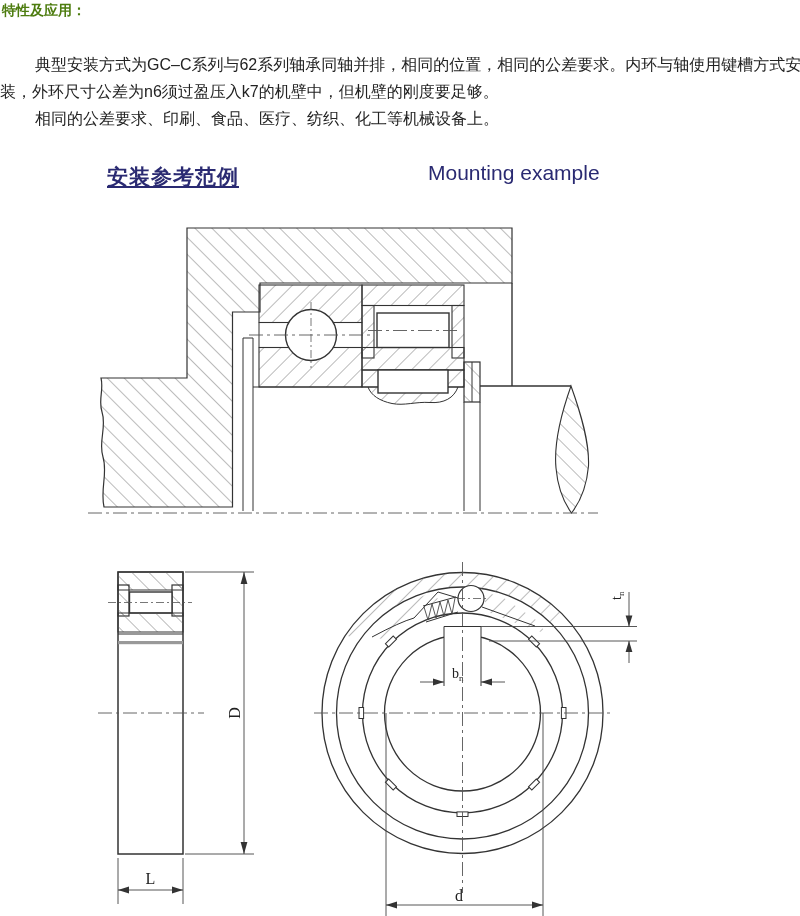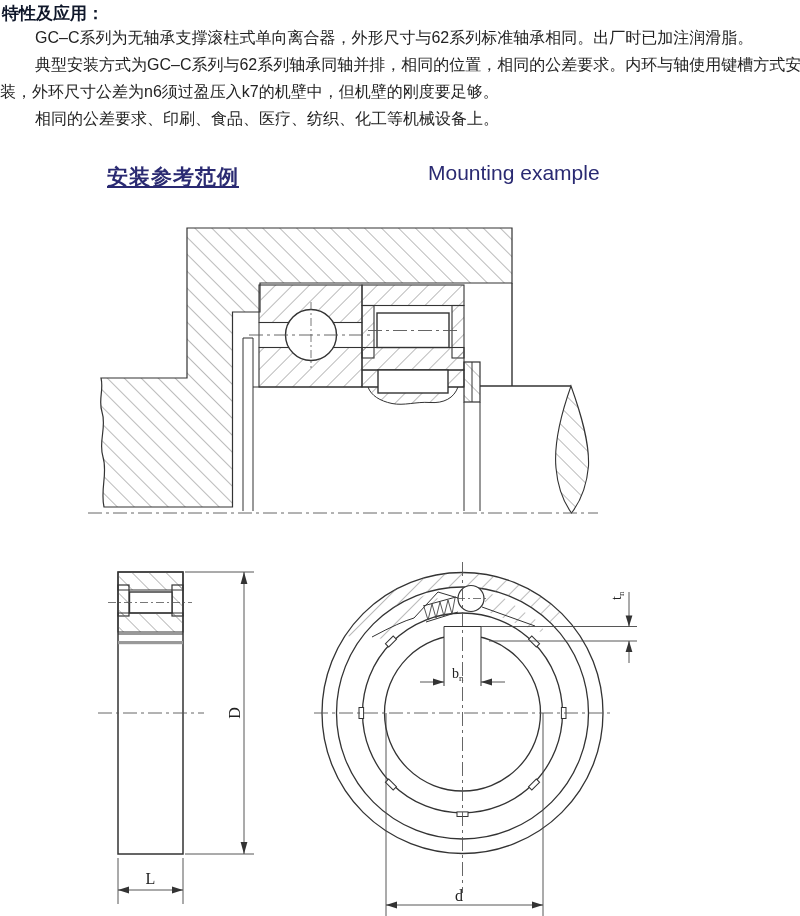--- a/index.html
+++ b/index.html
@@ -1,19 +1,19 @@
 <!DOCTYPE html>
 <html><head>
 <meta charset="utf-8">
 <style>
   html,body{margin:0;padding:0;background:#fff;}
   .page{position:relative;width:800px;height:916px;background:#ffffff;overflow:hidden;
         font-family:"Liberation Sans",sans-serif;}
   .txt{position:absolute;white-space:nowrap;color:#222222;font-size:16px;line-height:20px;}
-  .feature-heading{position:absolute;left:2px;top:2px;font-size:17px;font-weight:bold;color:#0f172a;}
+  .feature-heading{position:absolute;left:2px;top:2px;font-size:14px;font-weight:bold;color:#4d7c0f;}
   .sec-cn{position:absolute;left:107px;top:163px;font-size:21px;font-weight:bold;color:#2a2a72;letter-spacing:1px;text-decoration:underline;}
   .sec-en{position:absolute;left:428px;top:161px;font-size:21px;font-weight:normal;color:#2a2a72;}
   svg{position:absolute;left:0;top:0;}
   .ln  {stroke:#333;stroke-width:1.4;fill:none;}
   .ln2 {stroke:#333;stroke-width:1;fill:none;}
   .thin{stroke:#444;stroke-width:0.9;fill:none;}
   .cl  {stroke:#555;stroke-width:0.9;fill:none;stroke-dasharray:14 4 3 4;}
   .cls {stroke:#555;stroke-width:0.8;fill:none;stroke-dasharray:8 3 2 3;}
   .hA  {fill:url(#hatchA);stroke:#333;stroke-width:1.2;}
   .hB  {fill:url(#hatchB);stroke:#333;stroke-width:1.1;}
@@ -176,21 +176,20 @@
         <polygon class="arr" points="543,905 532,901.6 532,908.4"></polygon>
         <text class="dimtext" x="459" y="901" text-anchor="middle">d</text>
       </g>
 
       <line class="cl" x1="314" y1="713" x2="612" y2="713"></line>
       <line class="cl" x1="462.5" y1="562" x2="462.5" y2="893"></line>
     </g>
   </svg>
 
   <div class="feature-heading">特性及应用：</div>
-  <div class="txt" style="left:35px;top:28px">GC–C系列为无轴承支撑滚柱式单向离合器，外形尺寸与62系列标准轴承相同。出厂时已加注润滑脂。</div>
   <div class="txt" style="left:35px;top:55px">典型安装方式为GC–C系列与62系列轴承同轴并排，相同的位置，相同的公差要求。内环与轴使用键槽方式安</div>
   <div class="txt" style="left:0px;top:82px">装，外环尺寸公差为n6须过盈压入k7的机壁中，但机壁的刚度要足够。</div>
   <div class="txt" style="left:35px;top:109px">相同的公差要求、印刷、食品、医疗、纺织、化工等机械设备上。</div>
 
   <div class="sec-cn">安装参考范例</div>
   <div class="sec-en">Mounting example</div>
 
 </div>
 
 </body></html>

